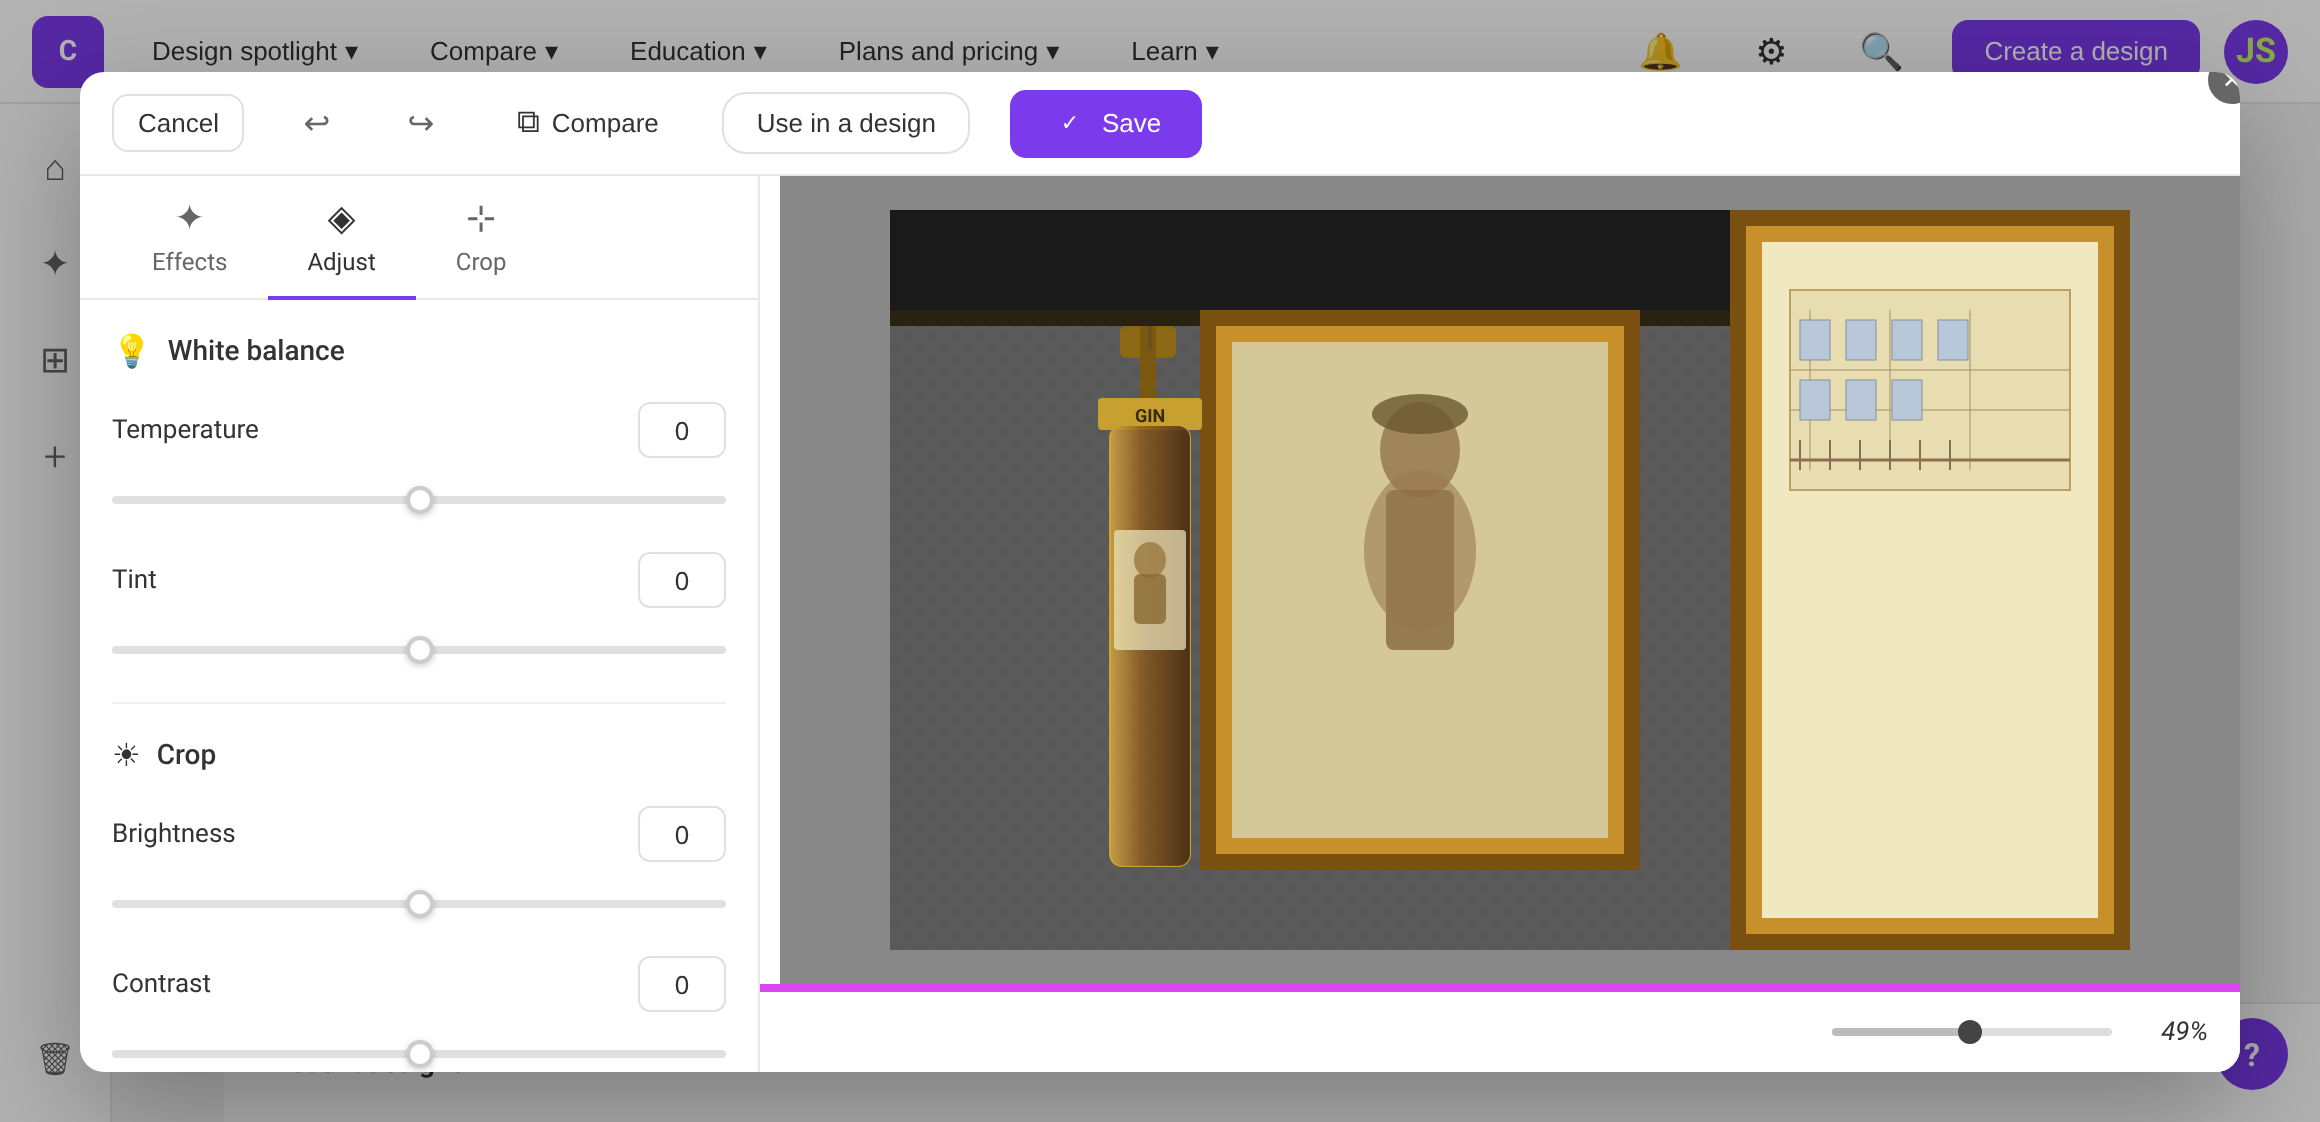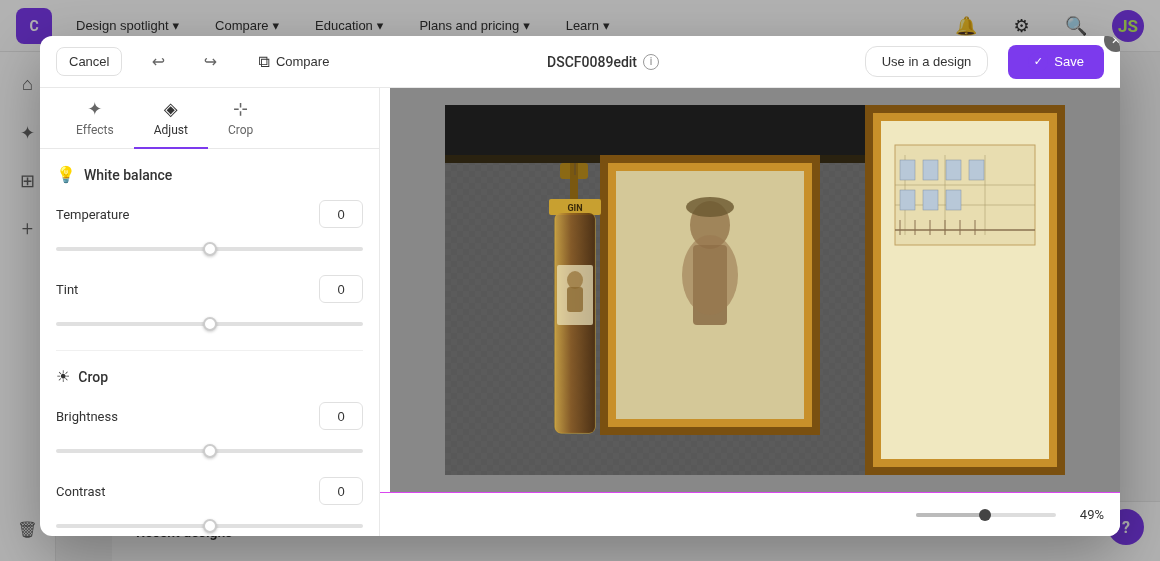--- a/index.html
+++ b/index.html
@@ -375,26 +375,27 @@
       background: #888;
       overflow: hidden;
       position: relative;
       margin-left: 10px;
     }
 
     
     .image-bottom-bar {
       height: 44px;
       background: #fff;
-      border-top: 1px solid #d946ef;
+      border-top: 4px solid #d946ef;
       display: flex;
       align-items: center;
       padding: 0 16px;
       justify-content: flex-end;
       gap: 12px;
+      font-style: italic;
     }
 
     .zoom-label {
       font-size: 13px;
       color: #333;
       min-width: 36px;
       text-align: right;
     }
 
     
@@ -511,20 +512,23 @@
       <span>▾</span>
     </button>
     <button class="nav-btn">
       <span>Learn</span>
       <span>▾</span>
     </button>
     <div class="nav-spacer"></div>
     <button class="nav-btn" style="font-size:18px;">🔔</button>
     <button class="nav-btn" style="font-size:18px;">⚙</button>
     <button class="nav-btn" style="font-size:18px;">🔍</button>
+    <button class="create-btn">
+      <span>Create a design</span>
+    </button>
     <div class="avatar">JS</div>
   </div>
 
   <div class="left-sidebar">
     <div class="sidebar-icon">
       <span style="font-size:18px;">⌂</span>
     </div>
     <div class="sidebar-icon">
       <span style="font-size:18px;">✦</span>
     </div>
@@ -565,24 +569,20 @@
     <button class="modal-undo-btn">
       <span>↩</span>
     </button>
     <button class="modal-redo-btn">
       <span>↪</span>
     </button>
     <button class="modal-compare-btn">
       <span style="font-size:16px;">⧉</span>
       <span>Compare</span>
     </button>
-    <div class="modal-title-area">
-      <span>DSCF0089edit</span>
-      <span class="info-icon">i</span>
-    </div>
     <button class="modal-use-btn">
       <span>Use in a design</span>
     </button>
     <button class="modal-save-btn">
       <div class="check-circle">✓</div>
       <span>Save</span>
     </button>
   </div>
 
   <div class="modal-body">

